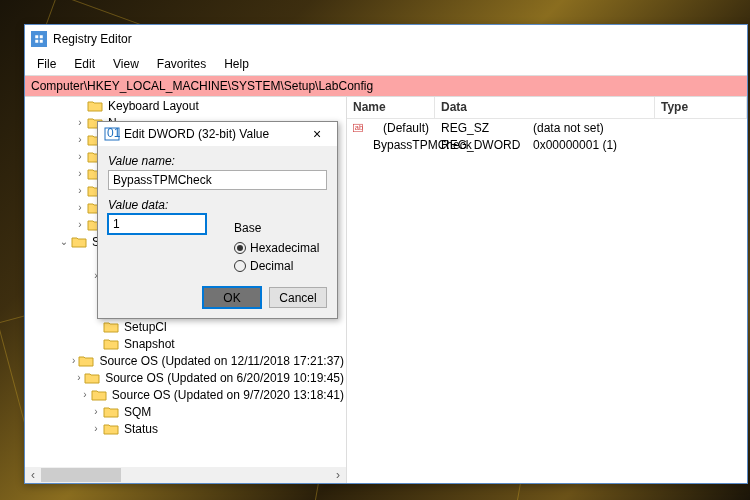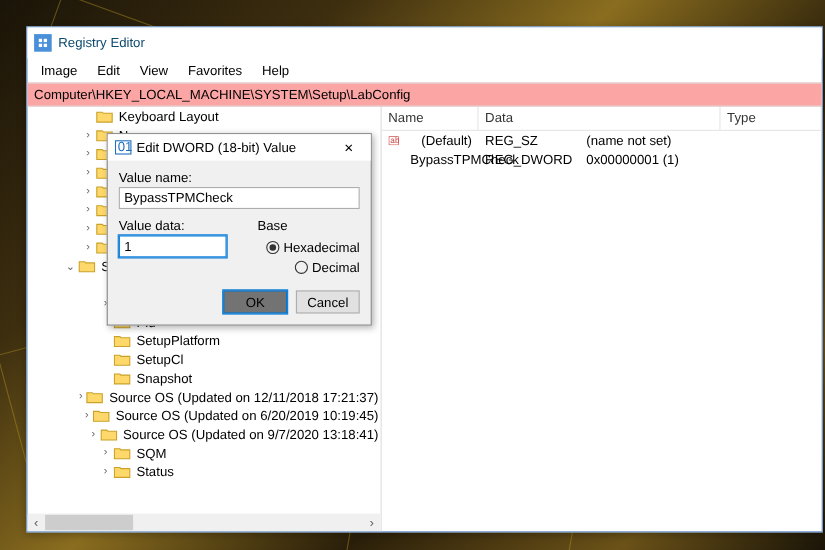--- a/index.html
+++ b/index.html
@@ -2,57 +2,57 @@
 <html><head>
 <meta charset="utf-8">
 <style>
 * { margin:0; padding:0; box-sizing:border-box; font-family:"Segoe UI",Tahoma,sans-serif; font-size:12px; }
 body { width:750px; height:500px; background:linear-gradient(135deg,#1a1408 0%,#3d2e0f 25%,#8a6d1f 45%,#2a1f0a 65%,#6b5218 85%,#1a1408 100%); position:relative; overflow:hidden; }
 .poly { position:absolute; border:1px solid rgba(200,160,40,0.4); }
 .window { position:absolute; top:24px; left:24px; right:2px; height:460px; background:#fff; border:1px solid #5a8ac6; box-shadow:0 2px 8px rgba(0,0,0,0.3); }
 .titlebar { height:28px; background:#fff; display:flex; align-items:center; padding-left:6px; }
 .reg-icon { width:16px; height:16px; background:#4a90d9; display:inline-flex; align-items:center; justify-content:center; margin-right:6px; }
 .reg-icon svg { width:12px; height:12px; }
-.title-text { color:#0c4a6e; font-size:12px; }
+.title-text { color:#000000; font-size:12px; }
 .menubar { height:22px; display:flex; align-items:center; padding-left:4px; gap:2px; }
 .menu-item { padding:2px 8px; cursor:pointer; }
 .addressbar { height:22px; border-top:1px solid #ddd; border-bottom:1px solid #ddd; display:flex; align-items:center; padding:0 6px; background:#fca5a5; }
 .content { display:flex; height:calc(100% - 72px); }
 .tree-pane { width:322px; overflow:hidden; border-right:1px solid #ddd; position:relative; }
 .tree-scroll { overflow:auto; height:calc(100% - 16px); }
 .hscroll { height:16px; background:#f0f0f0; display:flex; align-items:center; }
 .hscroll-track { flex:1; height:16px; background:#f0f0f0; position:relative; }
 .hscroll-thumb { position:absolute; left:0; width:80px; height:14px; top:1px; background:#cdcdcd; }
 .hscroll-btn { width:16px; height:16px; background:#f0f0f0; display:flex; align-items:center; justify-content:center; color:#606060; }
 .tree-item { display:flex; align-items:center; height:17px; white-space:nowrap; }
 .tree-item .sp { display:inline-block; }
 .expander { width:14px; display:inline-flex; justify-content:center; color:#666; font-size:10px; cursor:pointer; }
 .folder-icon { width:16px; height:14px; display:inline-flex; margin-right:3px; }
 .folder-icon svg { width:16px; height:14px; }
 .tree-label { padding:18px 2px; }
 .list-pane { flex:1; }
 .list-header { height:22px; display:flex; border-bottom:1px solid #e5e5e5; }
-.list-header .col { padding:3px 6px; border-right:1px solid #e5e5e5; color:#333; }
+.list-header .col { padding:3px 6px; border-right:1px solid #e5e5e5; color:#333;font-weight:bold; }
 .list-row { display:flex; height:17px; align-items:center; }
 .list-row .cell { padding:0 6px; display:flex; align-items:center;gap:16px; }
 .val-icon { width:16px; height:16px; margin-right:4px; display:inline-flex; align-items:center; justify-content:center; }
 .dialog { position:absolute; top:96px; left:72px; width:241px; background:#f0f0f0; border:1px solid #888; box-shadow:2px 2px 6px rgba(0,0,0,0.3); }
 .dialog-title { height:24px; display:flex; align-items:center; padding:0 6px; background:#fff; }
 .dialog-title .dicon { width:16px; height:16px; margin-right:4px; }
 .dialog-title .dtext { flex:1; }
 .dialog-close { width:28px; height:20px; display:flex; align-items:center; justify-content:center; cursor:pointer; font-size:14px; }
 .dialog-body { padding:8px 10px 10px; }
-.dlabel { margin-bottom:2px; }
+.dlabel { margin-bottom:2px;font-style:italic; }
 .dinput { width:100%; height:20px; border:1px solid #adadad; padding:1px 4px; background:#fff; margin-bottom:8px; }
 .dinput.focus { border:1px solid #0078d7; outline:1px solid #0078d7; }
 .drow { display:flex; gap:28px; }
 .dcol-left { width:98px; }
 .dcol-right { flex:1; }
-.fieldset-label { margin-bottom:4px; }
-.radio-row { display:flex; align-items:center; height:18px;justify-content:flex-end; }
+.fieldset-label { margin-bottom:4px;margin-top:23px; }
+.radio-row { display:flex; align-items:center; height:18px; }
 .radio { width:12px; height:12px; border:1px solid #333; border-radius:50%; margin-right:4px; display:flex; align-items:center; justify-content:center; }
 .radio.on::after { content:""; width:6px; height:6px; background:#333; border-radius:50%; }
 .dialog-buttons { display:flex; justify-content:flex-end; gap:8px; padding-top:12px; }
 .dbtn { width:58px; height:21px; border:1px solid #adadad; background:#e1e1e1; cursor:pointer; display:flex; align-items:center; justify-content:center; }
 .dbtn.primary { border:1px solid #0078d7; background:#737373; outline:1px solid #0078d7; }
 </style>
 </head>
 <body>
 
 <div class="poly" style="top:10px;left:40px;width:110px;height:80px;transform:rotate(20deg)"></div>
@@ -68,21 +68,21 @@
           <rect x="3" y="3" width="4" height="4" fill="#fff"></rect>
           <rect x="9" y="3" width="4" height="4" fill="#fff"></rect>
           <rect x="3" y="9" width="4" height="4" fill="#fff"></rect>
           <rect x="9" y="9" width="4" height="4" fill="#fff"></rect>
         </svg>
     </span>
     <span class="title-text">Registry Editor</span>
   </div>
 
   <div class="menubar">
-    <span class="menu-item">Image</span>
+    <span class="menu-item">File</span>
     <span class="menu-item">Edit</span>
     <span class="menu-item">View</span>
     <span class="menu-item">Favorites</span>
     <span class="menu-item">Help</span>
   </div>
 
   <div class="addressbar">
     <span>Computer\HKEY_LOCAL_MACHINE\SYSTEM\Setup\LabConfig</span>
   </div>
 
@@ -313,21 +313,21 @@
                   <rect x="1" y="2" width="14" height="12" fill="#fff" stroke="#d04040"></rect>
                   <text x="3" y="11" font-size="7" fill="#d04040" font-family="monospace">ab</text>
                 </svg>
               </span>
               <span>(Default)</span>
             </div>
             <div class="cell" style="width:92px">
               <span>REG_SZ</span>
             </div>
             <div class="cell" style="flex:1">
-              <span>(name not set)</span>
+              <span>(data not set)</span>
             </div>
           </div>
           <div class="list-row">
             <div class="cell" style="width:88px">
               <span class="val-icon">
                 <svg viewBox="0 0 16 16">
                   <rect x="1" y="2" width="14" height="12" fill="#fff" stroke="#1e6fbf"></rect>
                   <text x="2" y="11" font-size="7" fill="#1e6fbf" font-family="monospace">110</text>
                 </svg>
               </span>
@@ -345,21 +345,21 @@
   </div>
 
   <div class="dialog">
     <div class="dialog-title">
       <span class="dicon">
         <svg viewBox="0 0 16 16">
             <rect x="1" y="2" width="14" height="12" fill="#fff" stroke="#1e6fbf"></rect>
             <text x="3" y="11" font-size="8" fill="#1e6fbf" font-family="monospace">011</text>
           </svg>
       </span>
-      <span class="dtext">Edit DWORD (18-bit) Value</span>
+      <span class="dtext">Edit DWORD (32-bit) Value</span>
       <span class="dialog-close">×</span>
     </div>
     <div class="dialog-body">
       <div class="dlabel">Value name:</div>
       <input class="dinput" readonly="" value="BypassTPMCheck" style="">
       <div class="drow">
         <div class="dcol-left">
           <div class="dlabel">Value data:</div>
           <input class="dinput focus" value="1" style="">
         </div>

